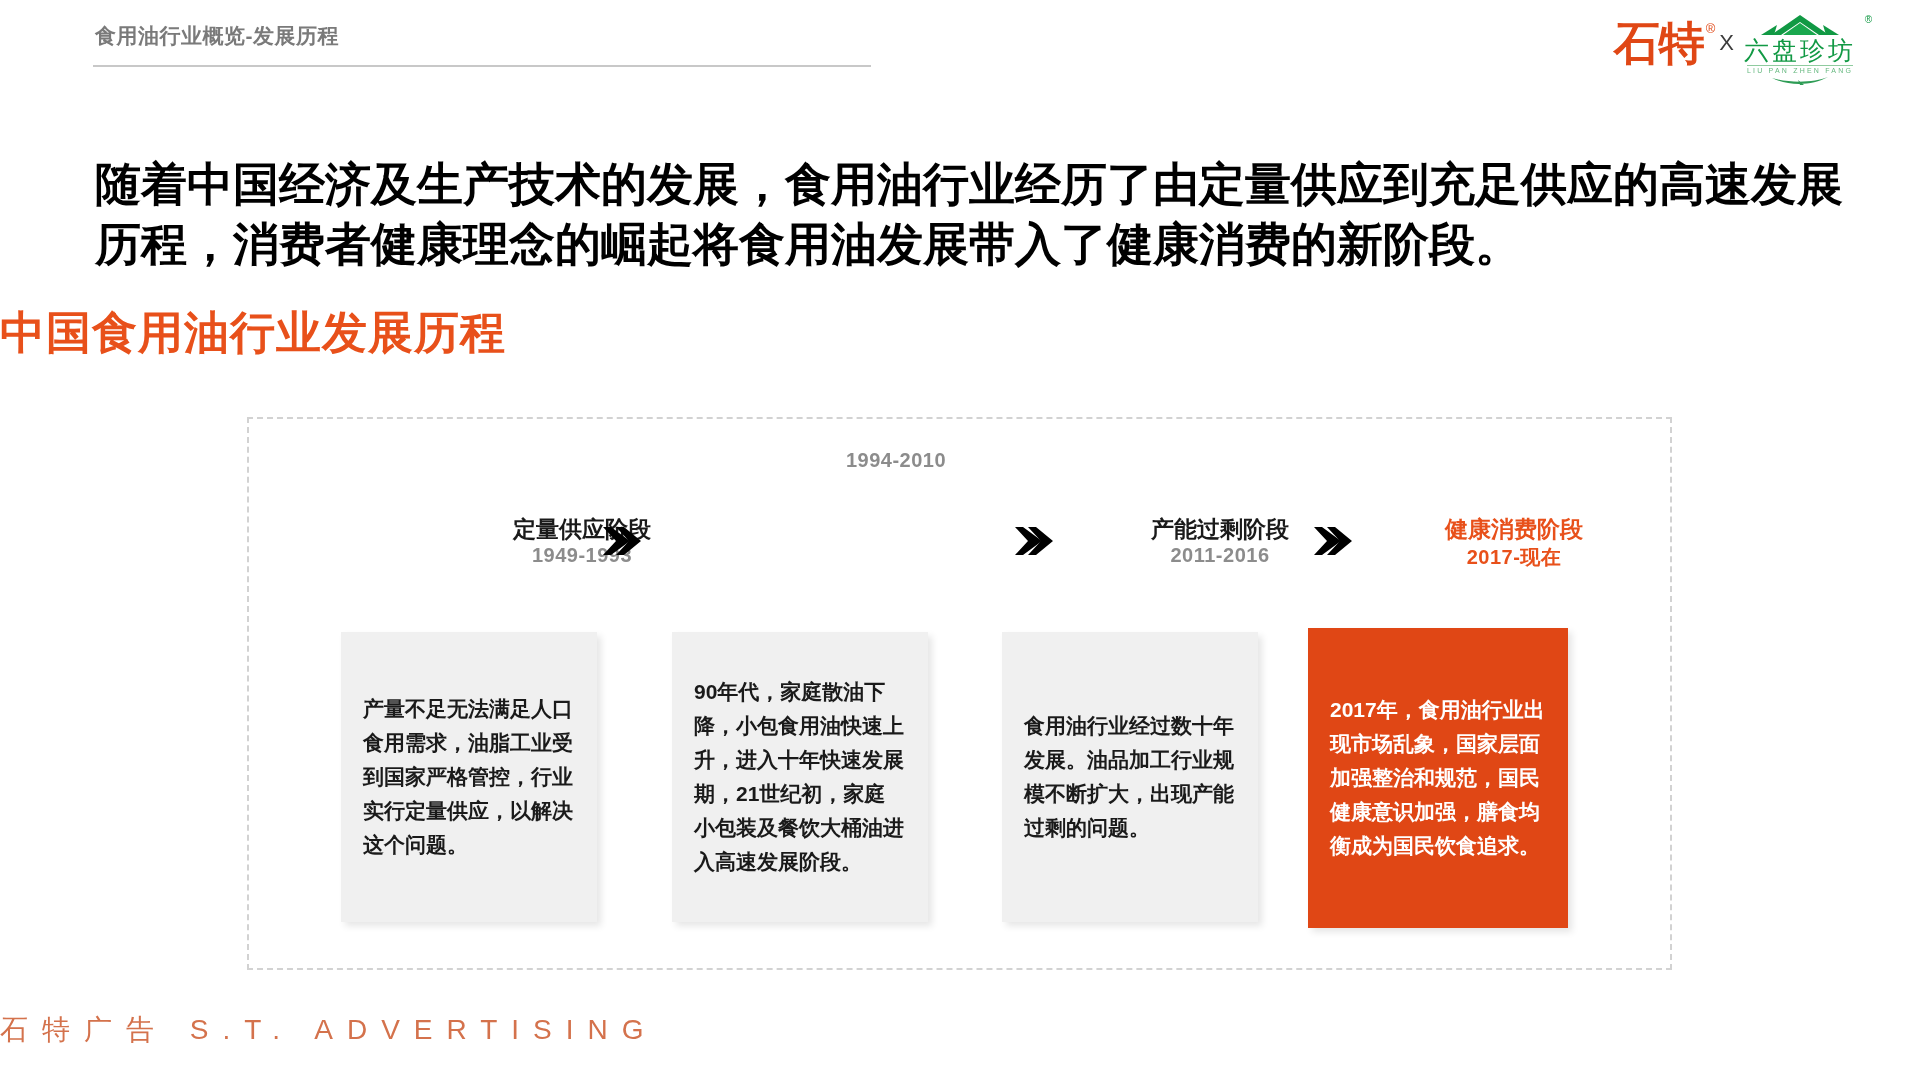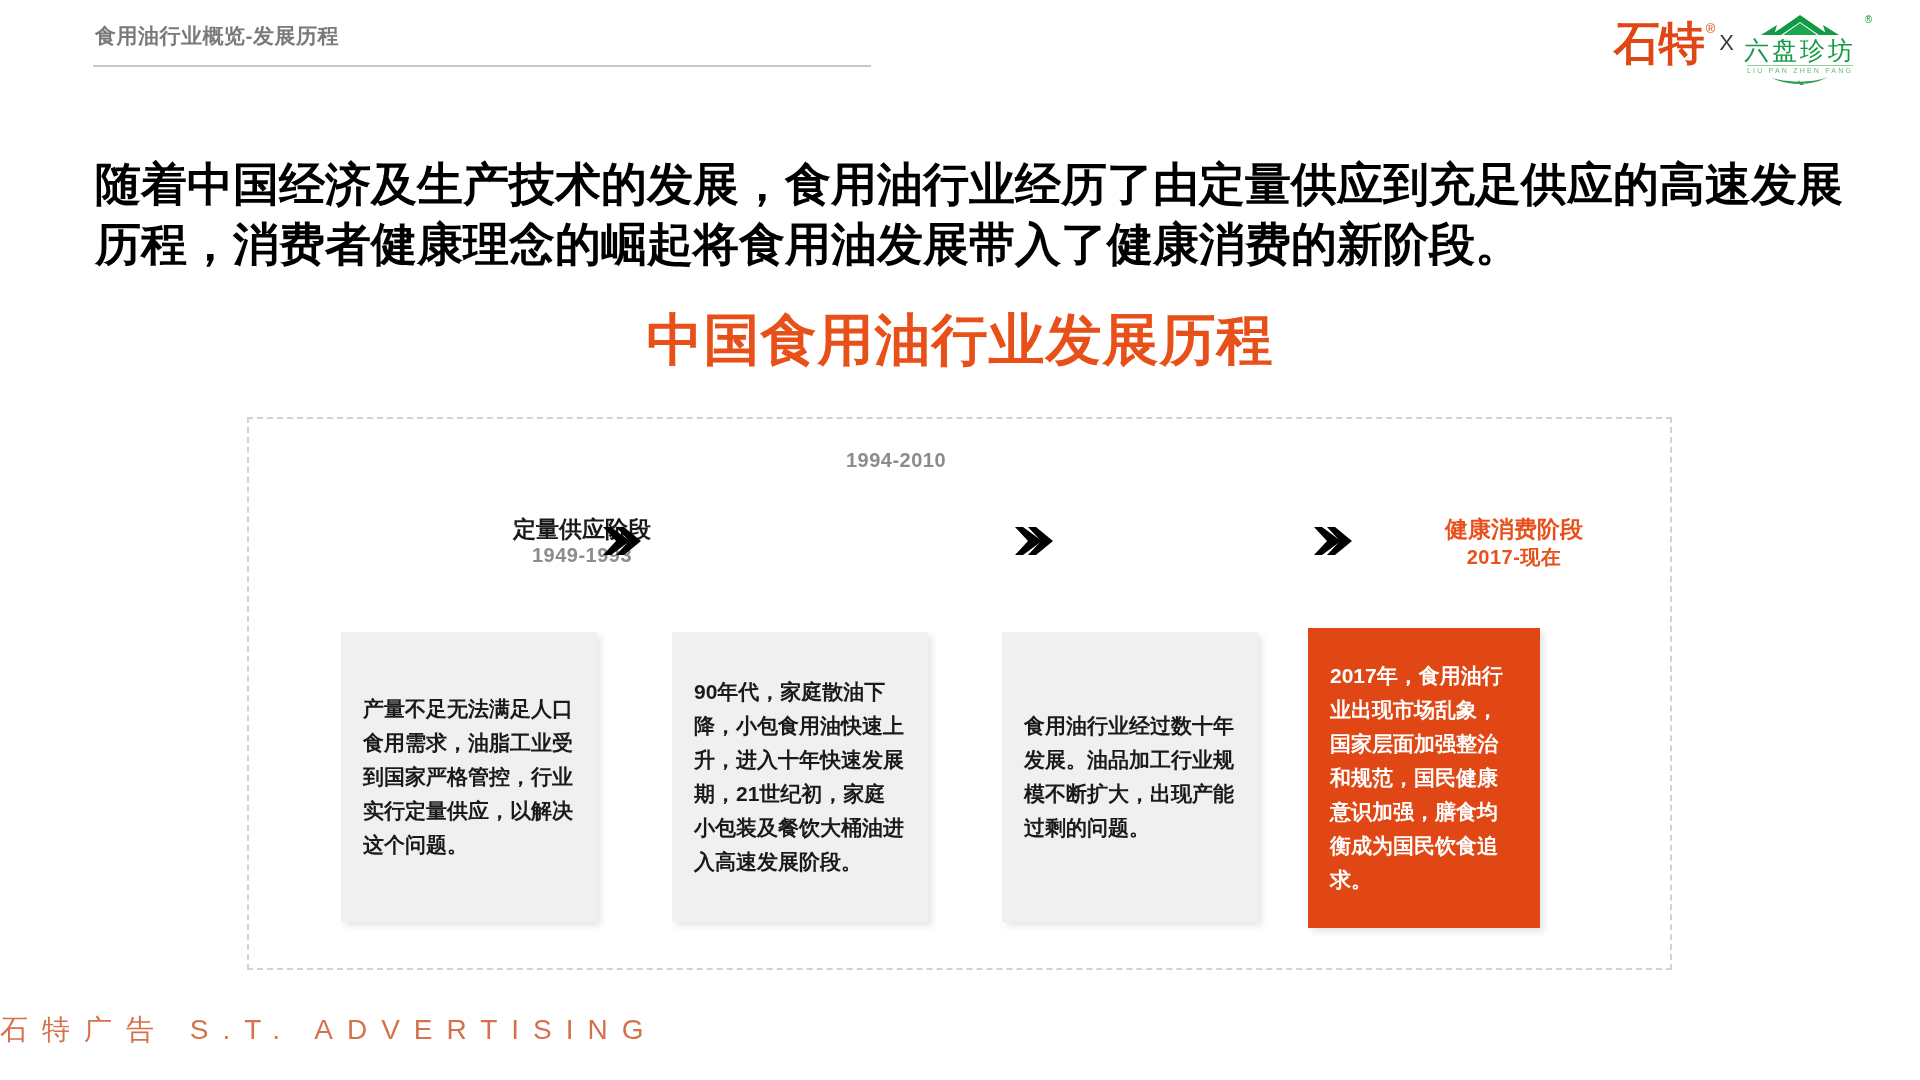--- a/index.html
+++ b/index.html
@@ -123,22 +123,21 @@
     line-height: 1.30;
     color: #000;
     letter-spacing: 0px;
   }
 
   
   #section-title {
     position: absolute;
     left: 0; top: 303px;
     width: 1920px;
-    text-align: center;
-    font-size: 56px;
+    font-size: 45px;
     font-weight: bold;
     color: #E8501A;
     letter-spacing: 1px;
   }
 
   
   #timeline-frame {
     position: absolute;
     left: 247px; top: 417px;
     width: 1425px; height: 553px;
@@ -207,21 +206,21 @@
     background: #F0F0F0;
     color: #1a1a1a;
   }
   .stage-card.accent {
     background: #E04715;
     color: #ffffff;
   }
   #stage-card-0 { left: 341px;  top: 632px; width: 256px; height: 290px; }
   #stage-card-1 { left: 672px;  top: 632px; width: 256px; height: 290px; }
   #stage-card-2 { left: 1002px; top: 632px; width: 256px; height: 290px; }
-  #stage-card-3 { left: 1308px; top: 628px; width: 232px; height: 300px; align-items: center; }
+  #stage-card-3 { left: 1308px; top: 628px; width: 260px; height: 300px; align-items: center; }
 
   
   #footer {
     position: absolute;
     left: 0; top: 1011px;
     width: 1920px;
     text-align: left;
     font-size: 28px;
     color: #D4724C;
     letter-spacing: 14px;
@@ -290,20 +289,24 @@
     <span class="stage-years">1994-2010</span>
   </div>
 
   <div class="arrow-sep" id="arrow-sep-1">
     <svg width="44" height="34" viewBox="0 0 44 34">
       <path d="M4 3 L12 3 L31 17 L12 31 L4 31 L17 17 Z" fill="#000000"></path>
       <path d="M17 3 L25 3 L42 17 L25 31 L17 31 L30 17 Z" fill="#000000"></path>
     </svg>
   </div>
 
+  <div class="stage-head" id="stage-head-2">
+    <span class="stage-label">产能过剩阶段</span>
+    <span class="stage-years">2011-2016</span>
+  </div>
 
   <div class="arrow-sep" id="arrow-sep-2">
     <svg width="44" height="34" viewBox="0 0 44 34">
       <path d="M4 3 L12 3 L31 17 L12 31 L4 31 L17 17 Z" fill="#000000"></path>
       <path d="M17 3 L25 3 L42 17 L25 31 L17 31 L30 17 Z" fill="#000000"></path>
     </svg>
   </div>
 
   <div class="stage-head accent" id="stage-head-3">
     <span class="stage-label">健康消费阶段</span>

